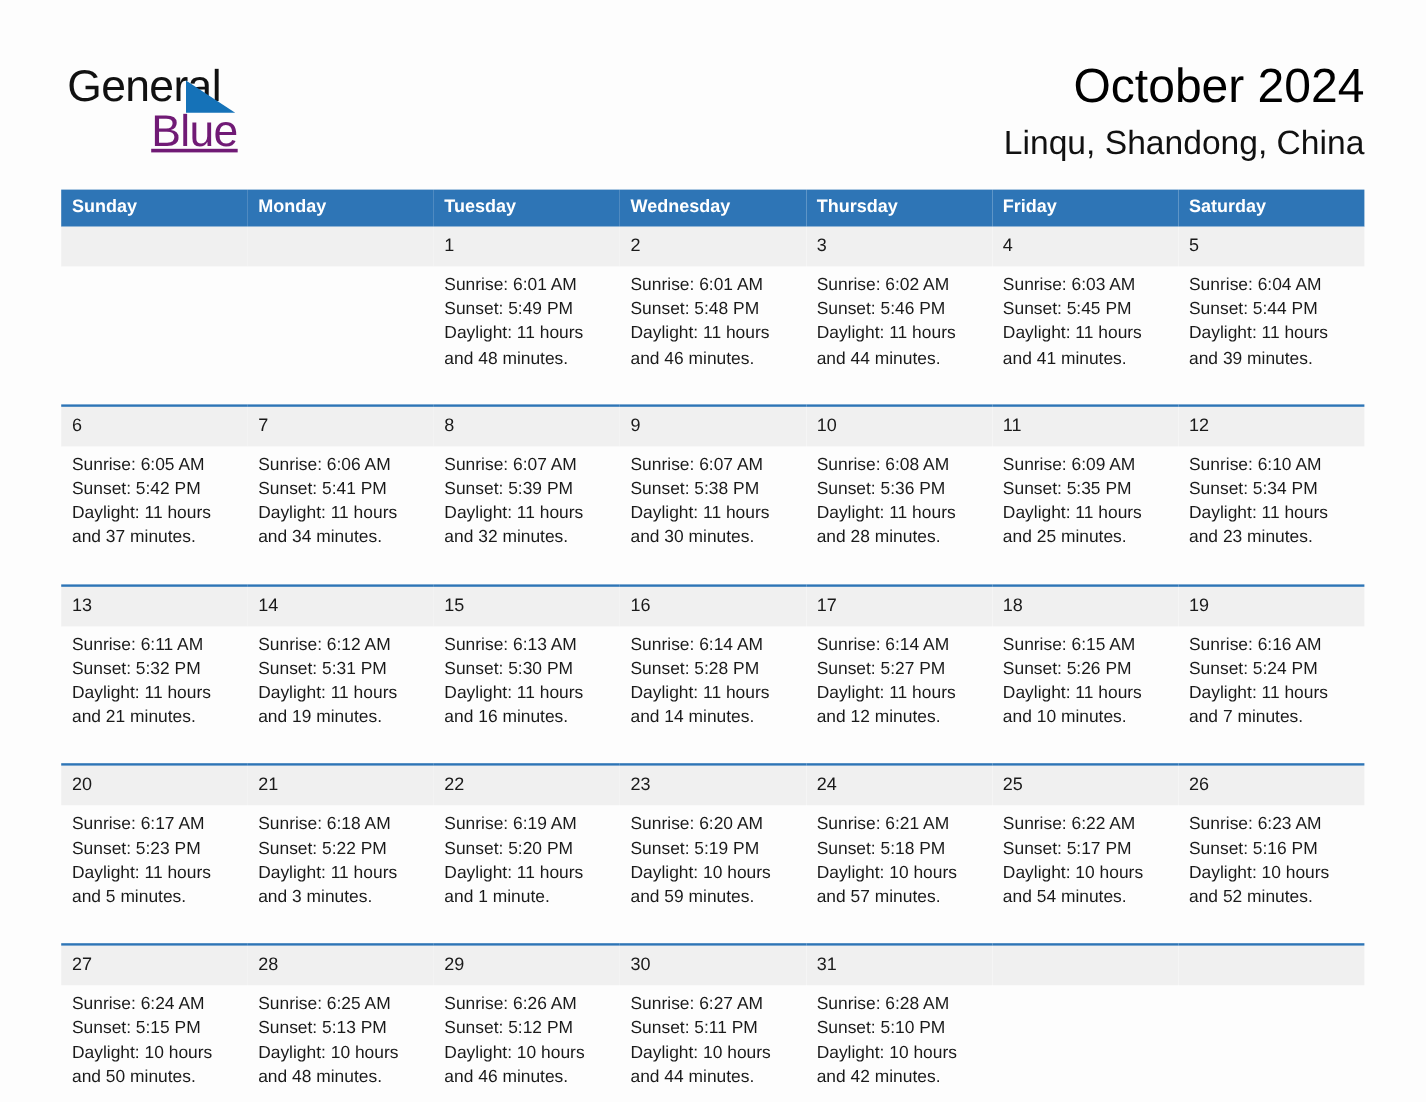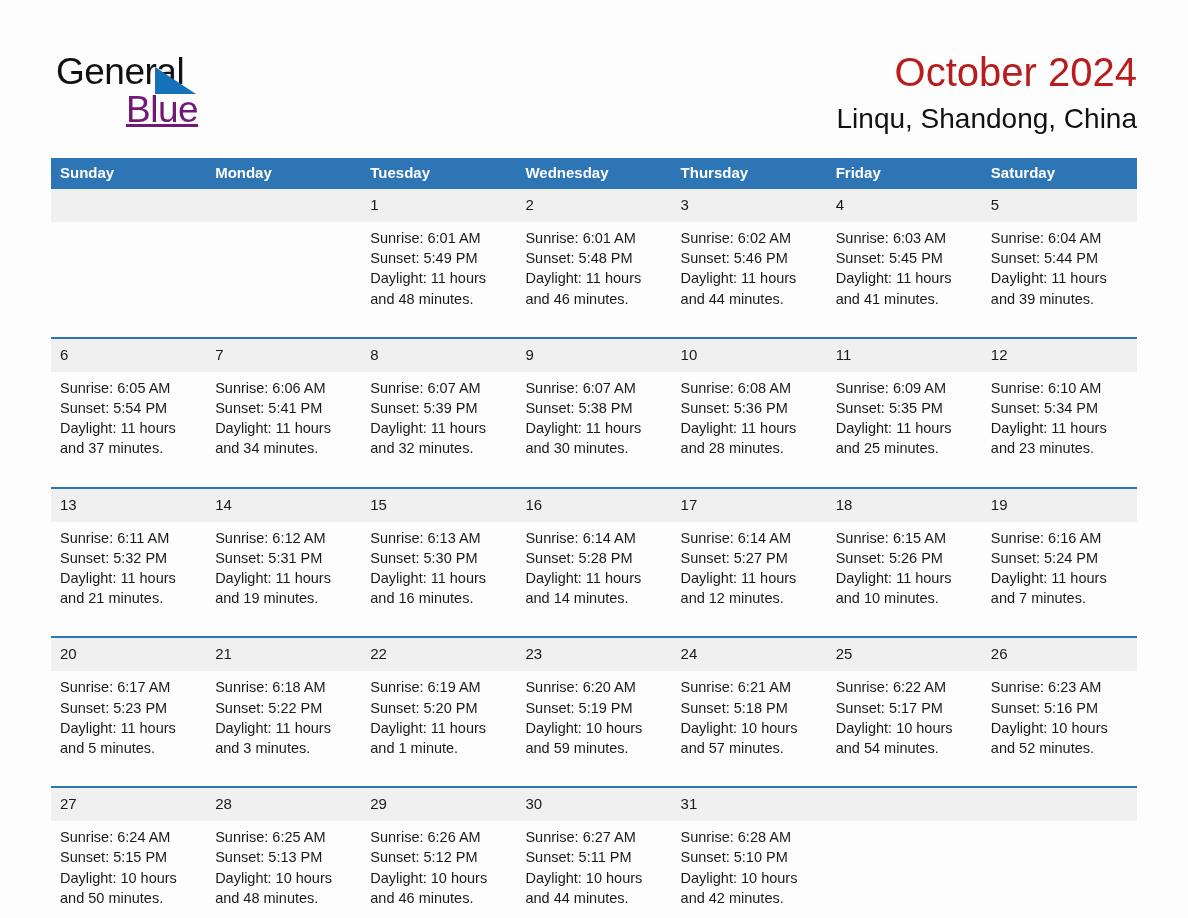--- a/index.html
+++ b/index.html
@@ -71,21 +71,21 @@
 
   .title-block {
     position: absolute;
     right: 0;
     top: 0;
     text-align: right;
   }
   .cal-title {
     font-size: 40px;
     line-height: 56px;
-    color: #b91c1c;
+    color: #000000;
     white-space: nowrap;
   }
   .cal-location {
     font-size: 28px;
     line-height: 34px;
     color: #111;
     white-space: nowrap;
     margin-top: 2px;
   }
 
@@ -246,21 +246,21 @@
               <div>Daylight: 11 hours</div>
               <div>and 39 minutes.</div>
             </div>
           </td>
         </tr>
         <tr>
           <td>
             <div class="daynum">6</div>
             <div class="info">
               <div>Sunrise: 6:05 AM</div>
-              <div>Sunset: 5:54 PM</div>
+              <div>Sunset: 5:42 PM</div>
               <div>Daylight: 11 hours</div>
               <div>and 37 minutes.</div>
             </div>
           </td>
           <td>
             <div class="daynum">7</div>
             <div class="info">
               <div>Sunrise: 6:06 AM</div>
               <div>Sunset: 5:41 PM</div>
               <div>Daylight: 11 hours</div>

